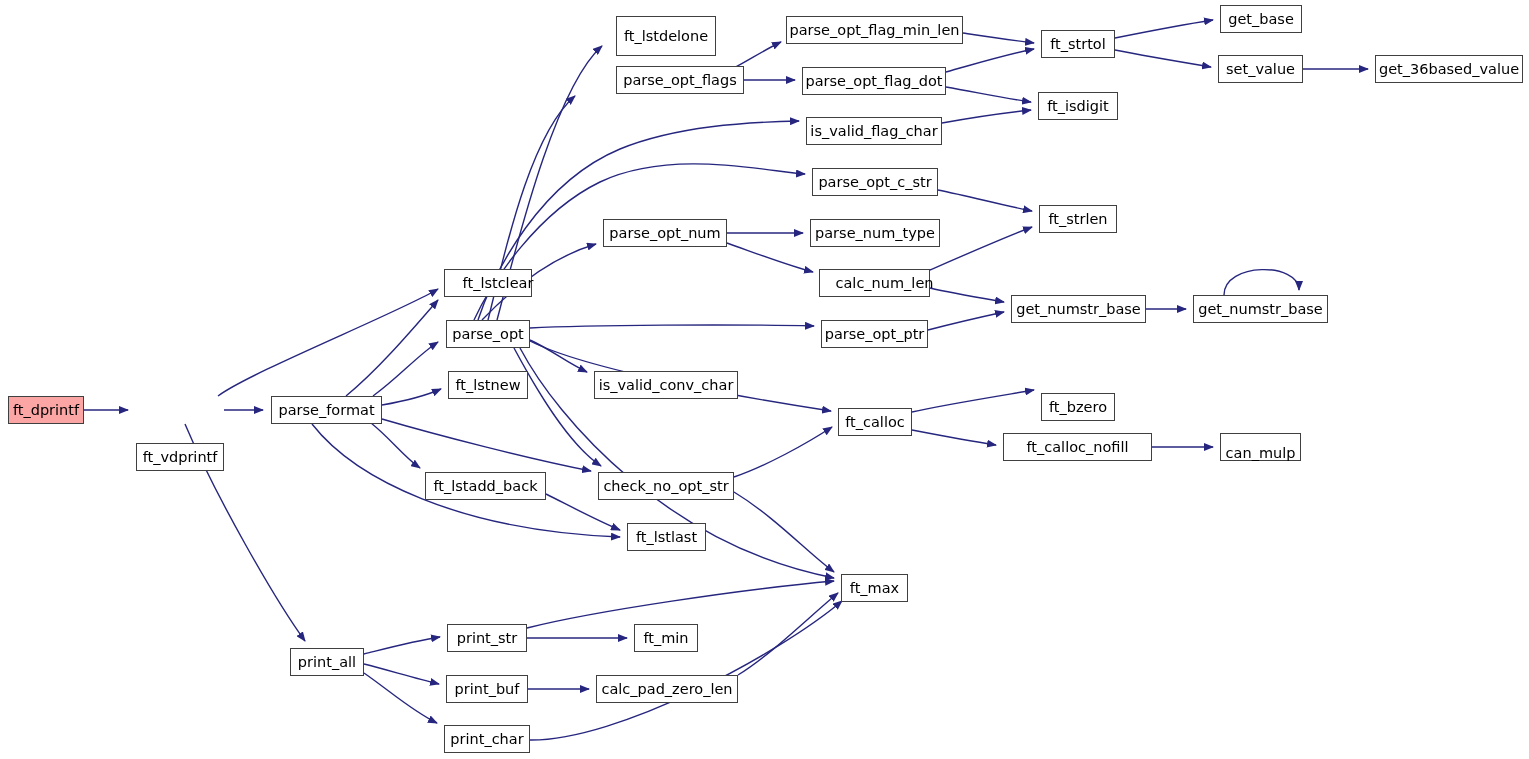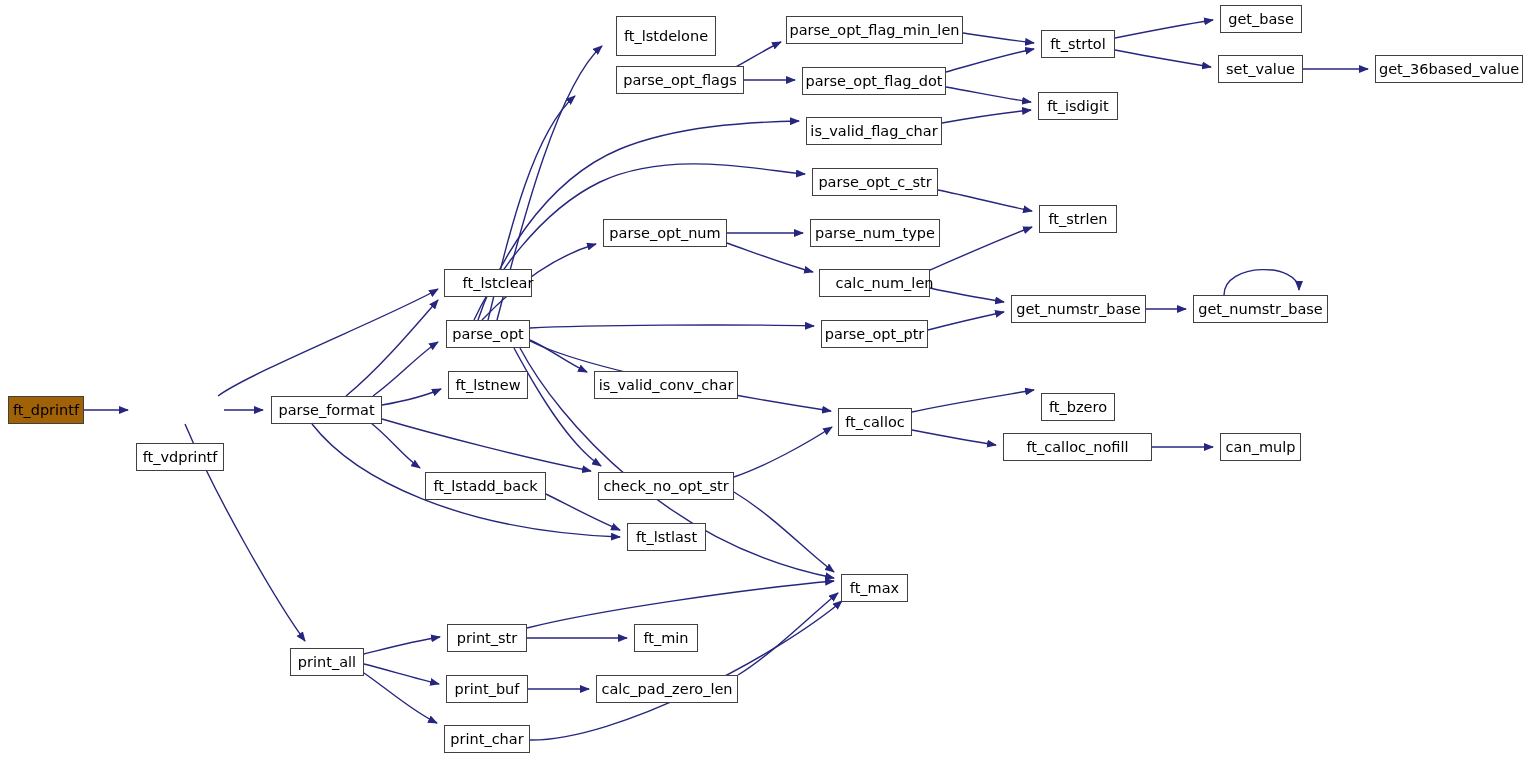--- a/index.html
+++ b/index.html
@@ -3,21 +3,21 @@
 <meta charset="utf-8">
 <title>Call Graph</title>
 <style>
   html,body{margin:0;padding:0;background:#ffffff;}
   body{font-family:"DejaVu Sans","Liberation Sans",sans-serif;}
   #canvas{position:relative;width:1529px;height:759px;background:#ffffff;overflow:hidden;}
   #edges{position:absolute;left:0;top:0;width:1529px;height:759px;}
   .node{position:absolute;box-sizing:border-box;border:1px solid #404040;background:#ffffff;
         display:flex;align-items:center;justify-content:center;white-space:nowrap;
         font-size:14.5px;color:#000000;line-height:1;letter-spacing:0px;}
-  .node.hl{background:#a16207;}
+  .node.hl{background:#fca5a5;}
   .node span{display:block;padding:0 6px;}
 </style>
 </head>
 <body>
 
 <div id="canvas">
   <svg id="edges" viewBox="0 0 1529 759" xmlns="http://www.w3.org/2000/svg">
     <defs>
       <marker id="arrow" markerWidth="10" markerHeight="8" refX="9" refY="4" orient="auto" markerUnits="userSpaceOnUse">
         <path d="M0,0 L10,4 L0,8 z" fill="#26267f"></path>
@@ -164,21 +164,21 @@
       </div>
       <div class="node" style="left: 1220px; top: 5px; width: 82px; height: 28px;">
         <span>get_base</span>
       </div>
       <div class="node" style="left: 1218px; top: 55px; width: 85px; height: 28px;">
         <span>set_value</span>
       </div>
       <div class="node" style="left: 1193px; top: 295px; width: 135px; height: 28px;">
         <span>get_numstr_base</span>
       </div>
-      <div class="node" style="left: 1220px; top: 433px; width: 81px; height: 28px;">
+      <div class="node" style="left: 1220px; top: 433px; width: 81px; height: 28px; align-items: flex-end;">
         <span>can_mulp</span>
       </div>
       <div class="node" style="left: 1375px; top: 55px; width: 148px; height: 28px;">
         <span>get_36based_value</span>
       </div>
       <div class="node" style="left: 290px; top: 648px; width: 74px; height: 28px;">
         <span>print_all</span>
       </div>
       <div class="node" style="left: 447px; top: 624px; width: 80px; height: 28px;">
         <span>print_str</span>

